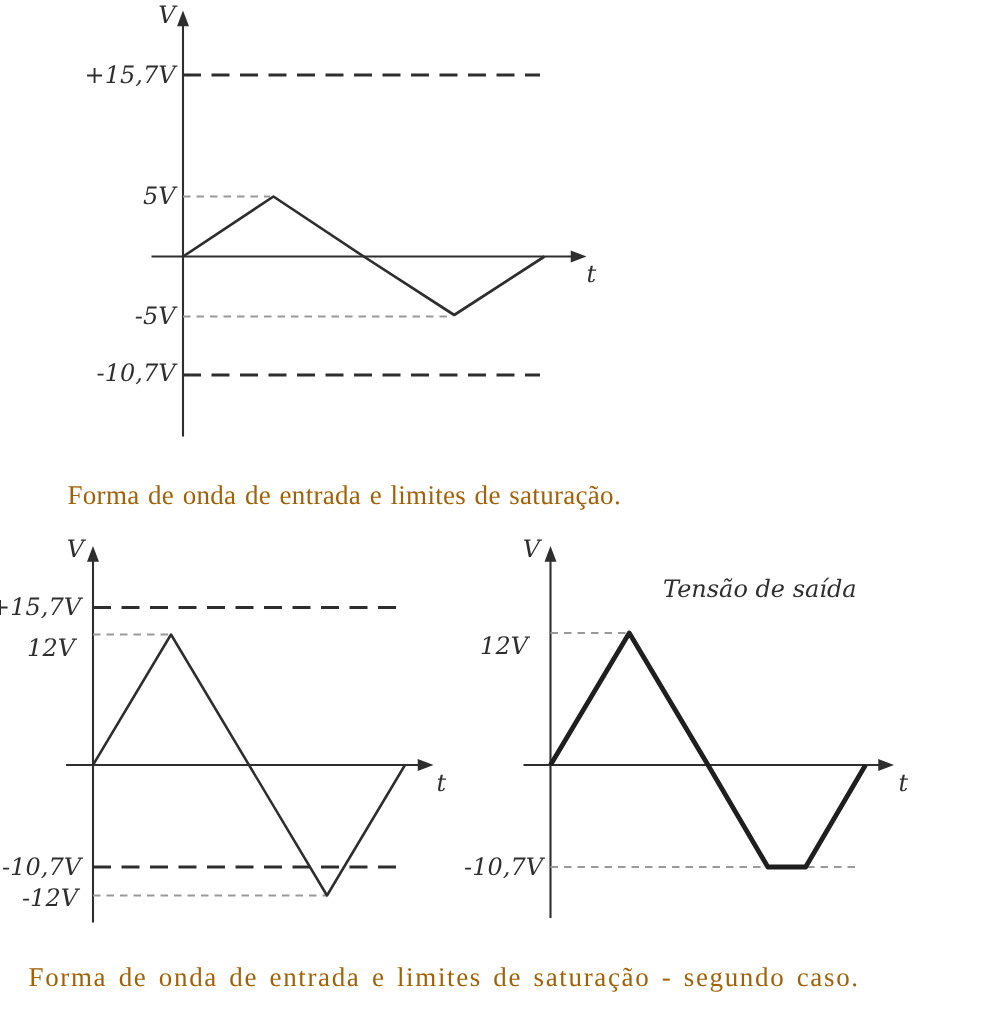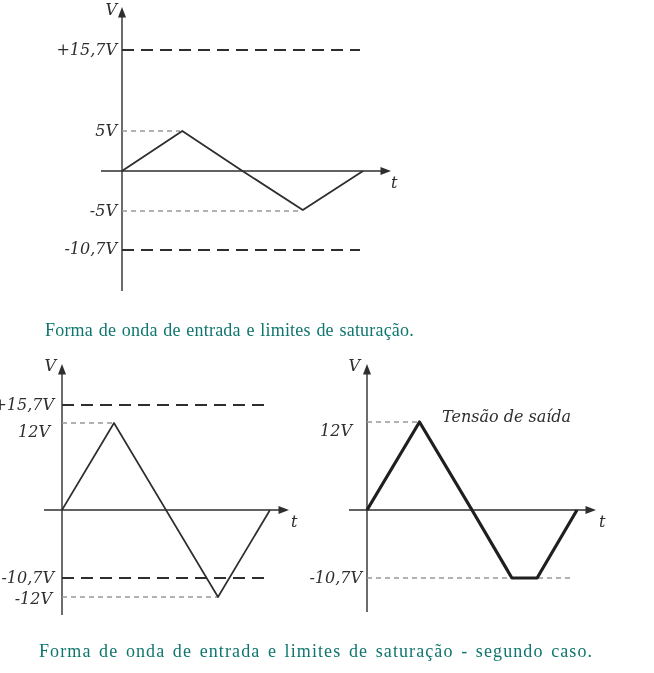--- a/index.html
+++ b/index.html
@@ -25,39 +25,38 @@
     font-style: italic;
     font-size: 16px;
     color: #2e2e2e;
     white-space: nowrap;
     line-height: 16px;
   }
   .caption {
     position: absolute;
     font-family: "Liberation Serif", serif;
     font-size: 18px;
-    color: #0f766e;
+    color: #a16207;
     white-space: nowrap;
     line-height: 20px;
   }
   .caption.wide {
     letter-spacing: 1.1px;
     word-spacing: 2px;
   }
   .caption.narrow {
     letter-spacing: 0.2px;
     word-spacing: 1px;
   }
   .chart-title {
     position: absolute;
     font-style: italic;
     font-size: 16px;
     color: #2e2e2e;
     white-space: nowrap;
-    margin-top: 24px;
   }
 </style>
 </head>
 <body>
 
 <div id="figure">
 
   <svg id="plot-svg" width="654" height="673" viewBox="0 0 654 673">
 
     <g>
@@ -115,15 +114,15 @@
   <span class="axis-lbl" style="right:602px; top:591px;margin-left:13px;">-12V</span>
   <span class="axis-lbl" style="left:291px; top:514px;">t</span>
 
   <span class="axis-lbl" style="right:294px; top:358px;">V</span>
   <span class="chart-title" style="left:442px; top:383px;">Tensão de saída</span>
   <span class="axis-lbl" style="right:302px; top:423px;">12V</span>
   <span class="axis-lbl" style="right:292px; top:570px;">-10,7V</span>
   <span class="axis-lbl" style="left:599px; top:514px;">t</span>
 
   <div class="caption narrow" style="left:45px; top:320px;">Forma de onda de entrada e limites de saturação.</div>
-  <div class="caption wide" style="left:19px; top:641px;margin-left:20px;">Forma de onda de entrada e limites de saturação - segundo caso.</div>
+  <div class="caption wide" style="left:19px; top:641px;">Forma de onda de entrada e limites de saturação - segundo caso.</div>
 
 </div>
 
 </body></html>

